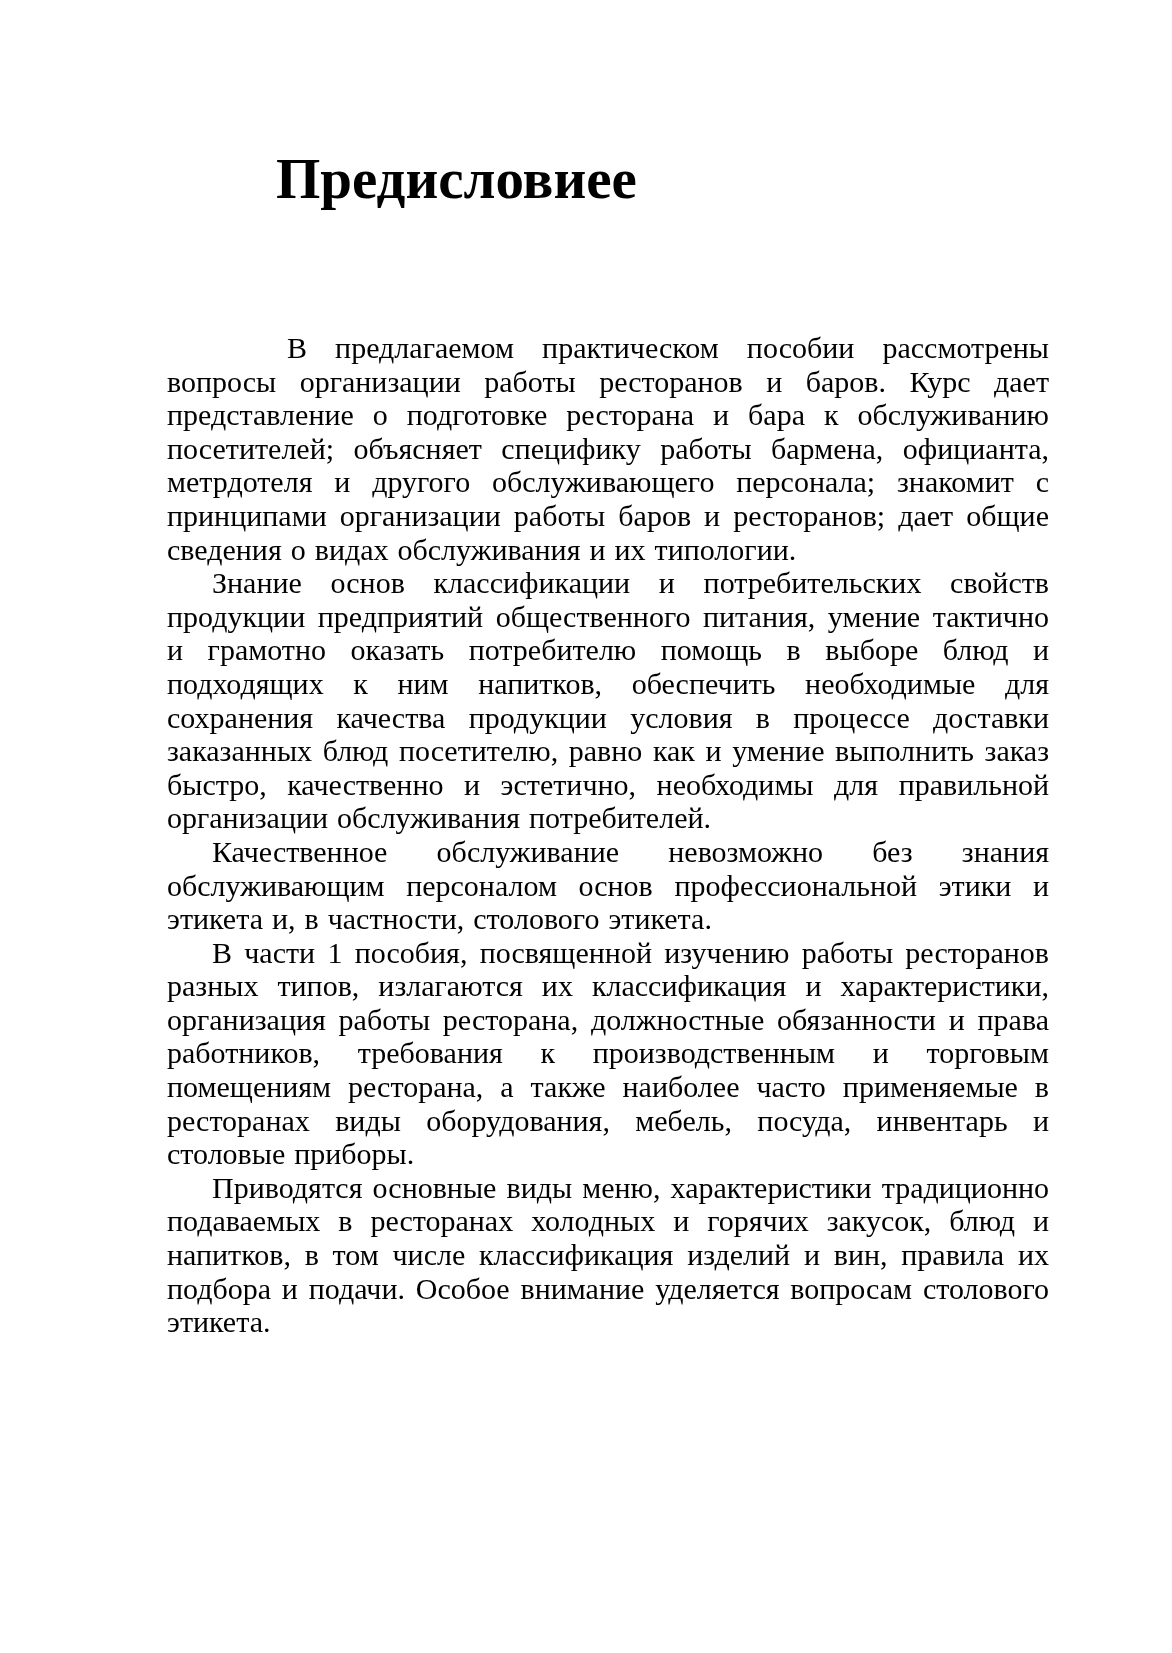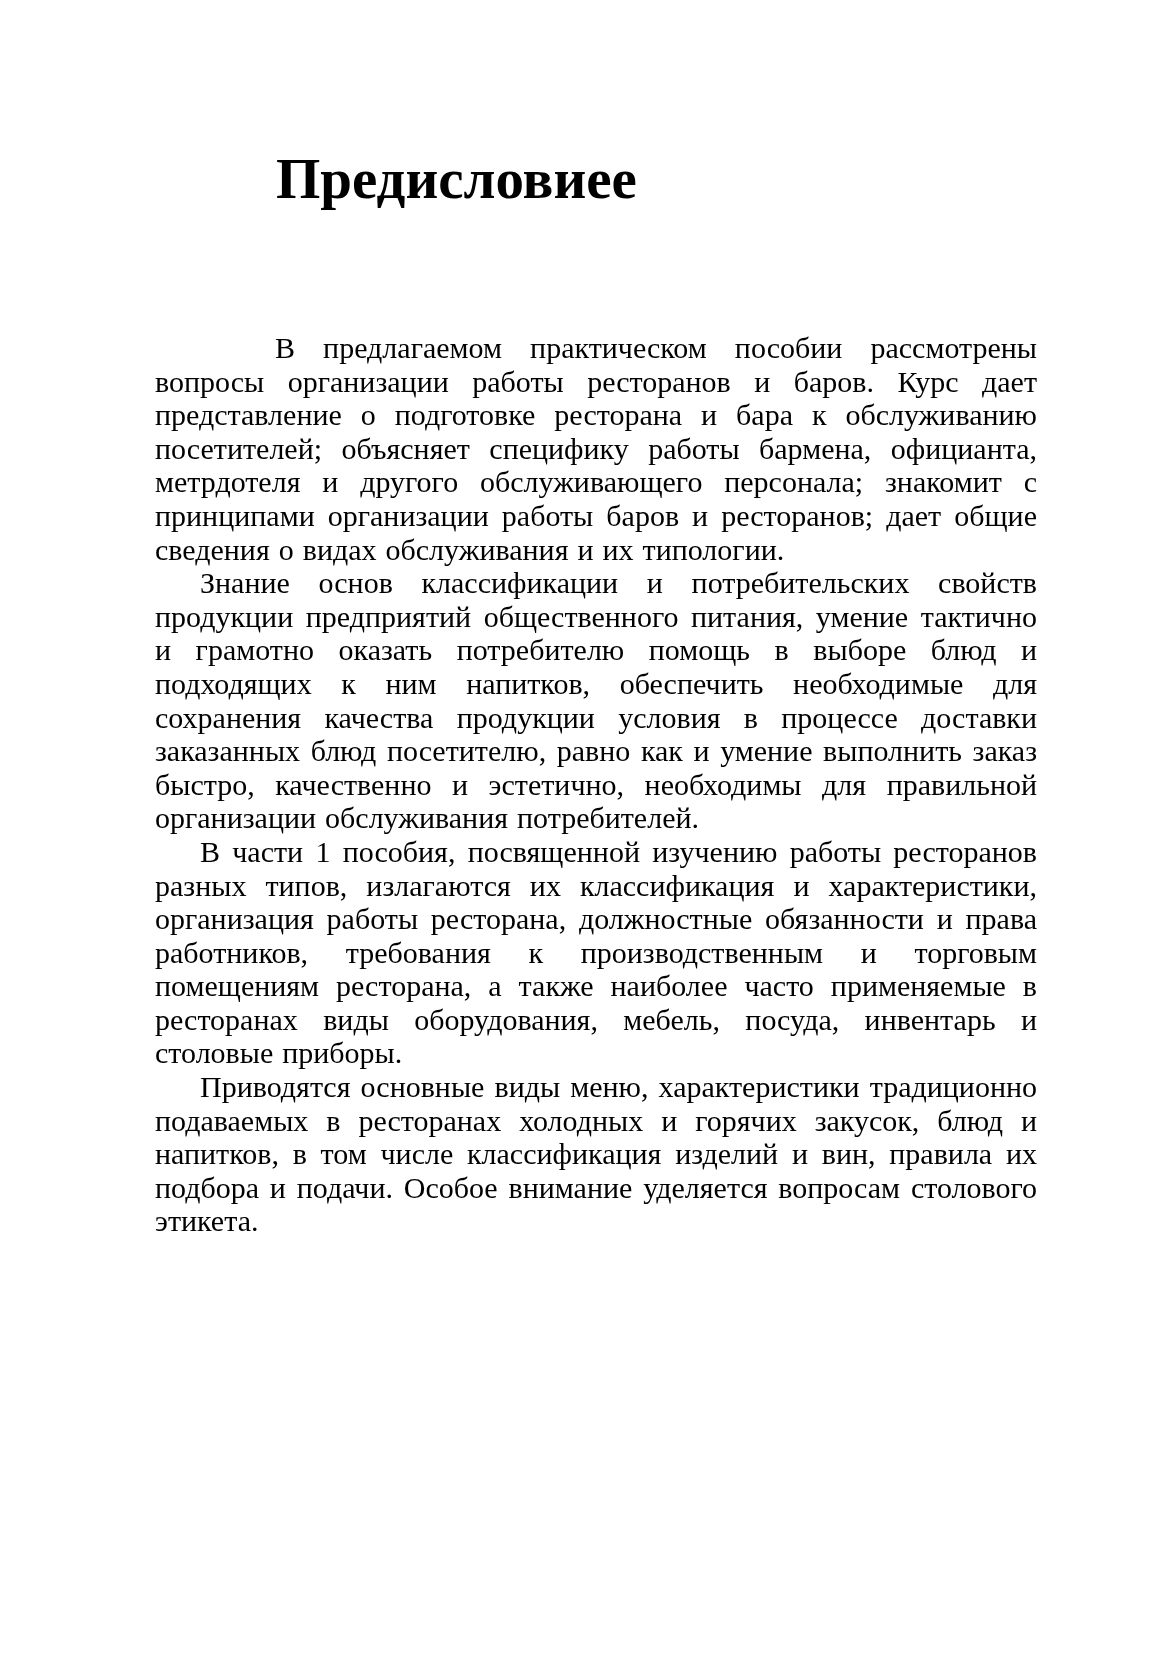--- a/index.html
+++ b/index.html
@@ -21,21 +21,21 @@
     left: 276px;
     top: 146px;
     margin: 0;
     font-size: 57px;
     font-weight: 700;
     line-height: 1.15;
     white-space: nowrap;
   }
   .doc-body {
     position: absolute;
-    left: 155px;
+    left: 167px;
     top: 331px;
     width: 882px;
     font-size: 30px;
     line-height: 33.6px;
     text-align: justify;
     text-align-last: left;
     word-spacing: 1.5px;
     hyphens: none;
     -webkit-hyphens: none;
   }
@@ -50,16 +50,17 @@
 </style>
 </head>
 <body>
 
 <div class="page">
   <h1 class="doc-title">Предисловиее</h1>
 
   <div class="doc-body">
     <p class="lead-paragraph">В предлагаемом практическом пособии рассмотрены вопросы организации работы ресторанов и баров. Курс дает представление о подготовке ресторана и бара к обслуживанию посетителей; объясняет специфику работы бармена, официанта, метрдотеля и другого обслуживающего персонала; знакомит с принципами организации работы баров и ресторанов; дает общие сведения о видах обслуживания и их типологии.</p>
     <p>Знание основ классификации и потребительских свойств продукции предприятий общественного питания, умение тактично и грамотно оказать потребителю помощь в выборе блюд и подходящих к ним напитков, обеспечить необходимые для сохранения качества продукции условия в процессе доставки заказанных блюд посетителю, равно как и умение выполнить заказ быстро, качественно и эстетично, необходимы для правильной организации обслуживания потребителей.</p>
+    <p>Качественное обслуживание невозможно без знания обслуживающим персоналом основ профессиональной этики и этикета и, в частности, столового этикета.</p>
     <p>В части 1 пособия, посвященной изучению работы ресторанов разных типов, излагаются их классификация и характеристики, организация работы ресторана, должностные обязанности и права работников, требования к производственным и торговым помещениям ресторана, а также наиболее часто применяемые в ресторанах виды оборудования, мебель, посуда, инвентарь и столовые приборы.</p>
     <p>Приводятся основные виды меню, характеристики традиционно подаваемых в ресторанах холодных и горячих закусок, блюд и напитков, в том числе классификация изделий и вин, правила их подбора и подачи. Особое внимание уделяется вопросам столового этикета.</p>
   </div>
 </div>
 
 </body></html>

